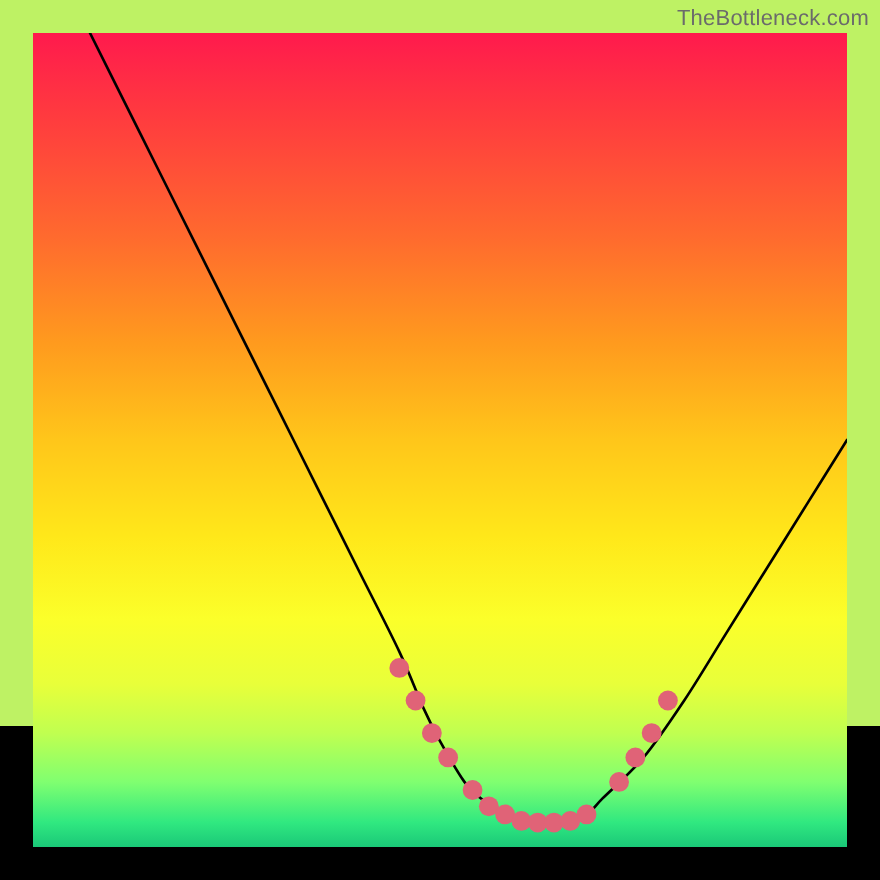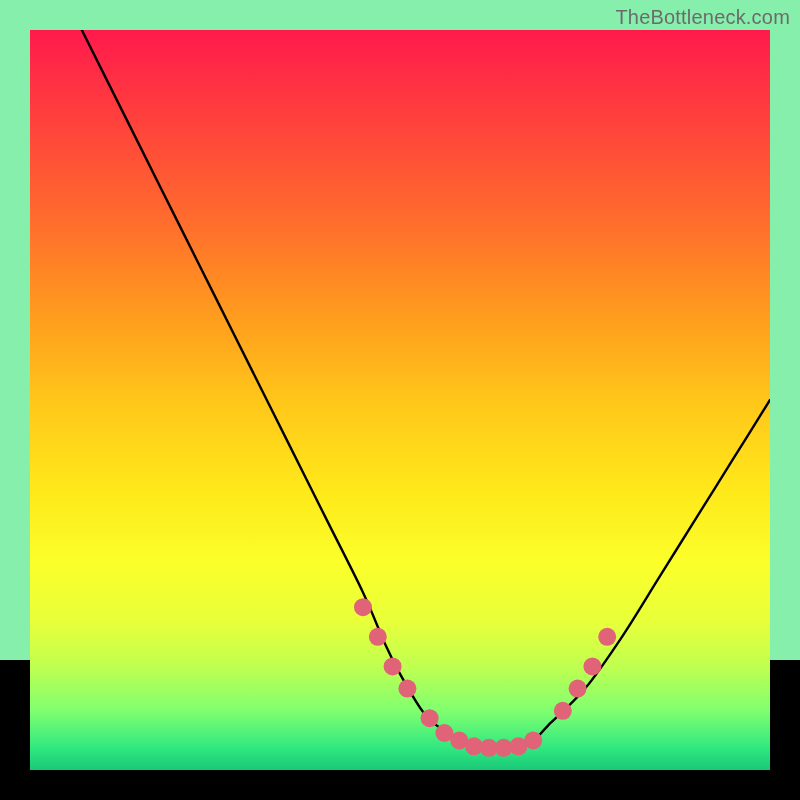--- a/index.html
+++ b/index.html
@@ -10,21 +10,21 @@
     background: #000;
     overflow: hidden;
     font-family: Arial, Helvetica, sans-serif;
   }
   .frame {
     position: absolute;
     top: 0;
     left: 0;
     width: 800px;
     height: 660px;
-    background: #86efac;
+    background: #bef264;
   }
   .plot-area {
     position: absolute;
     top: 30px;
     left: 30px;
     width: 740px;
     height: 740px;
     overflow: hidden;
   }
   .gradient {

